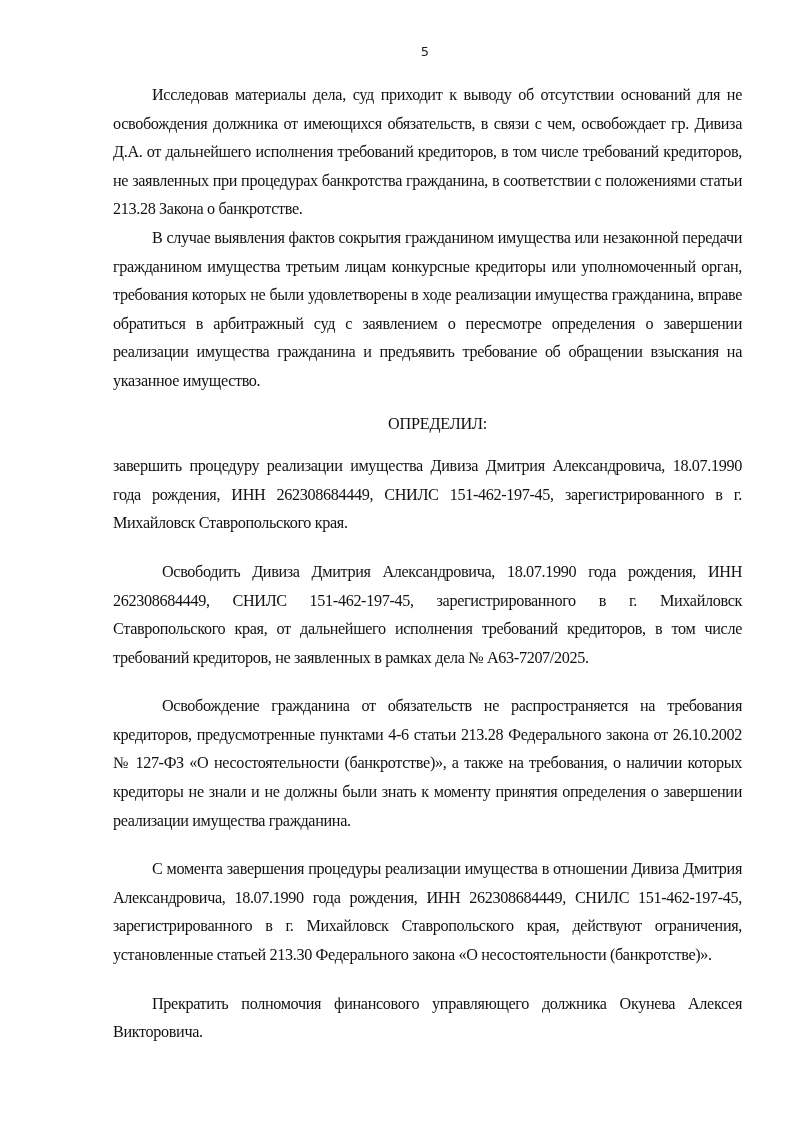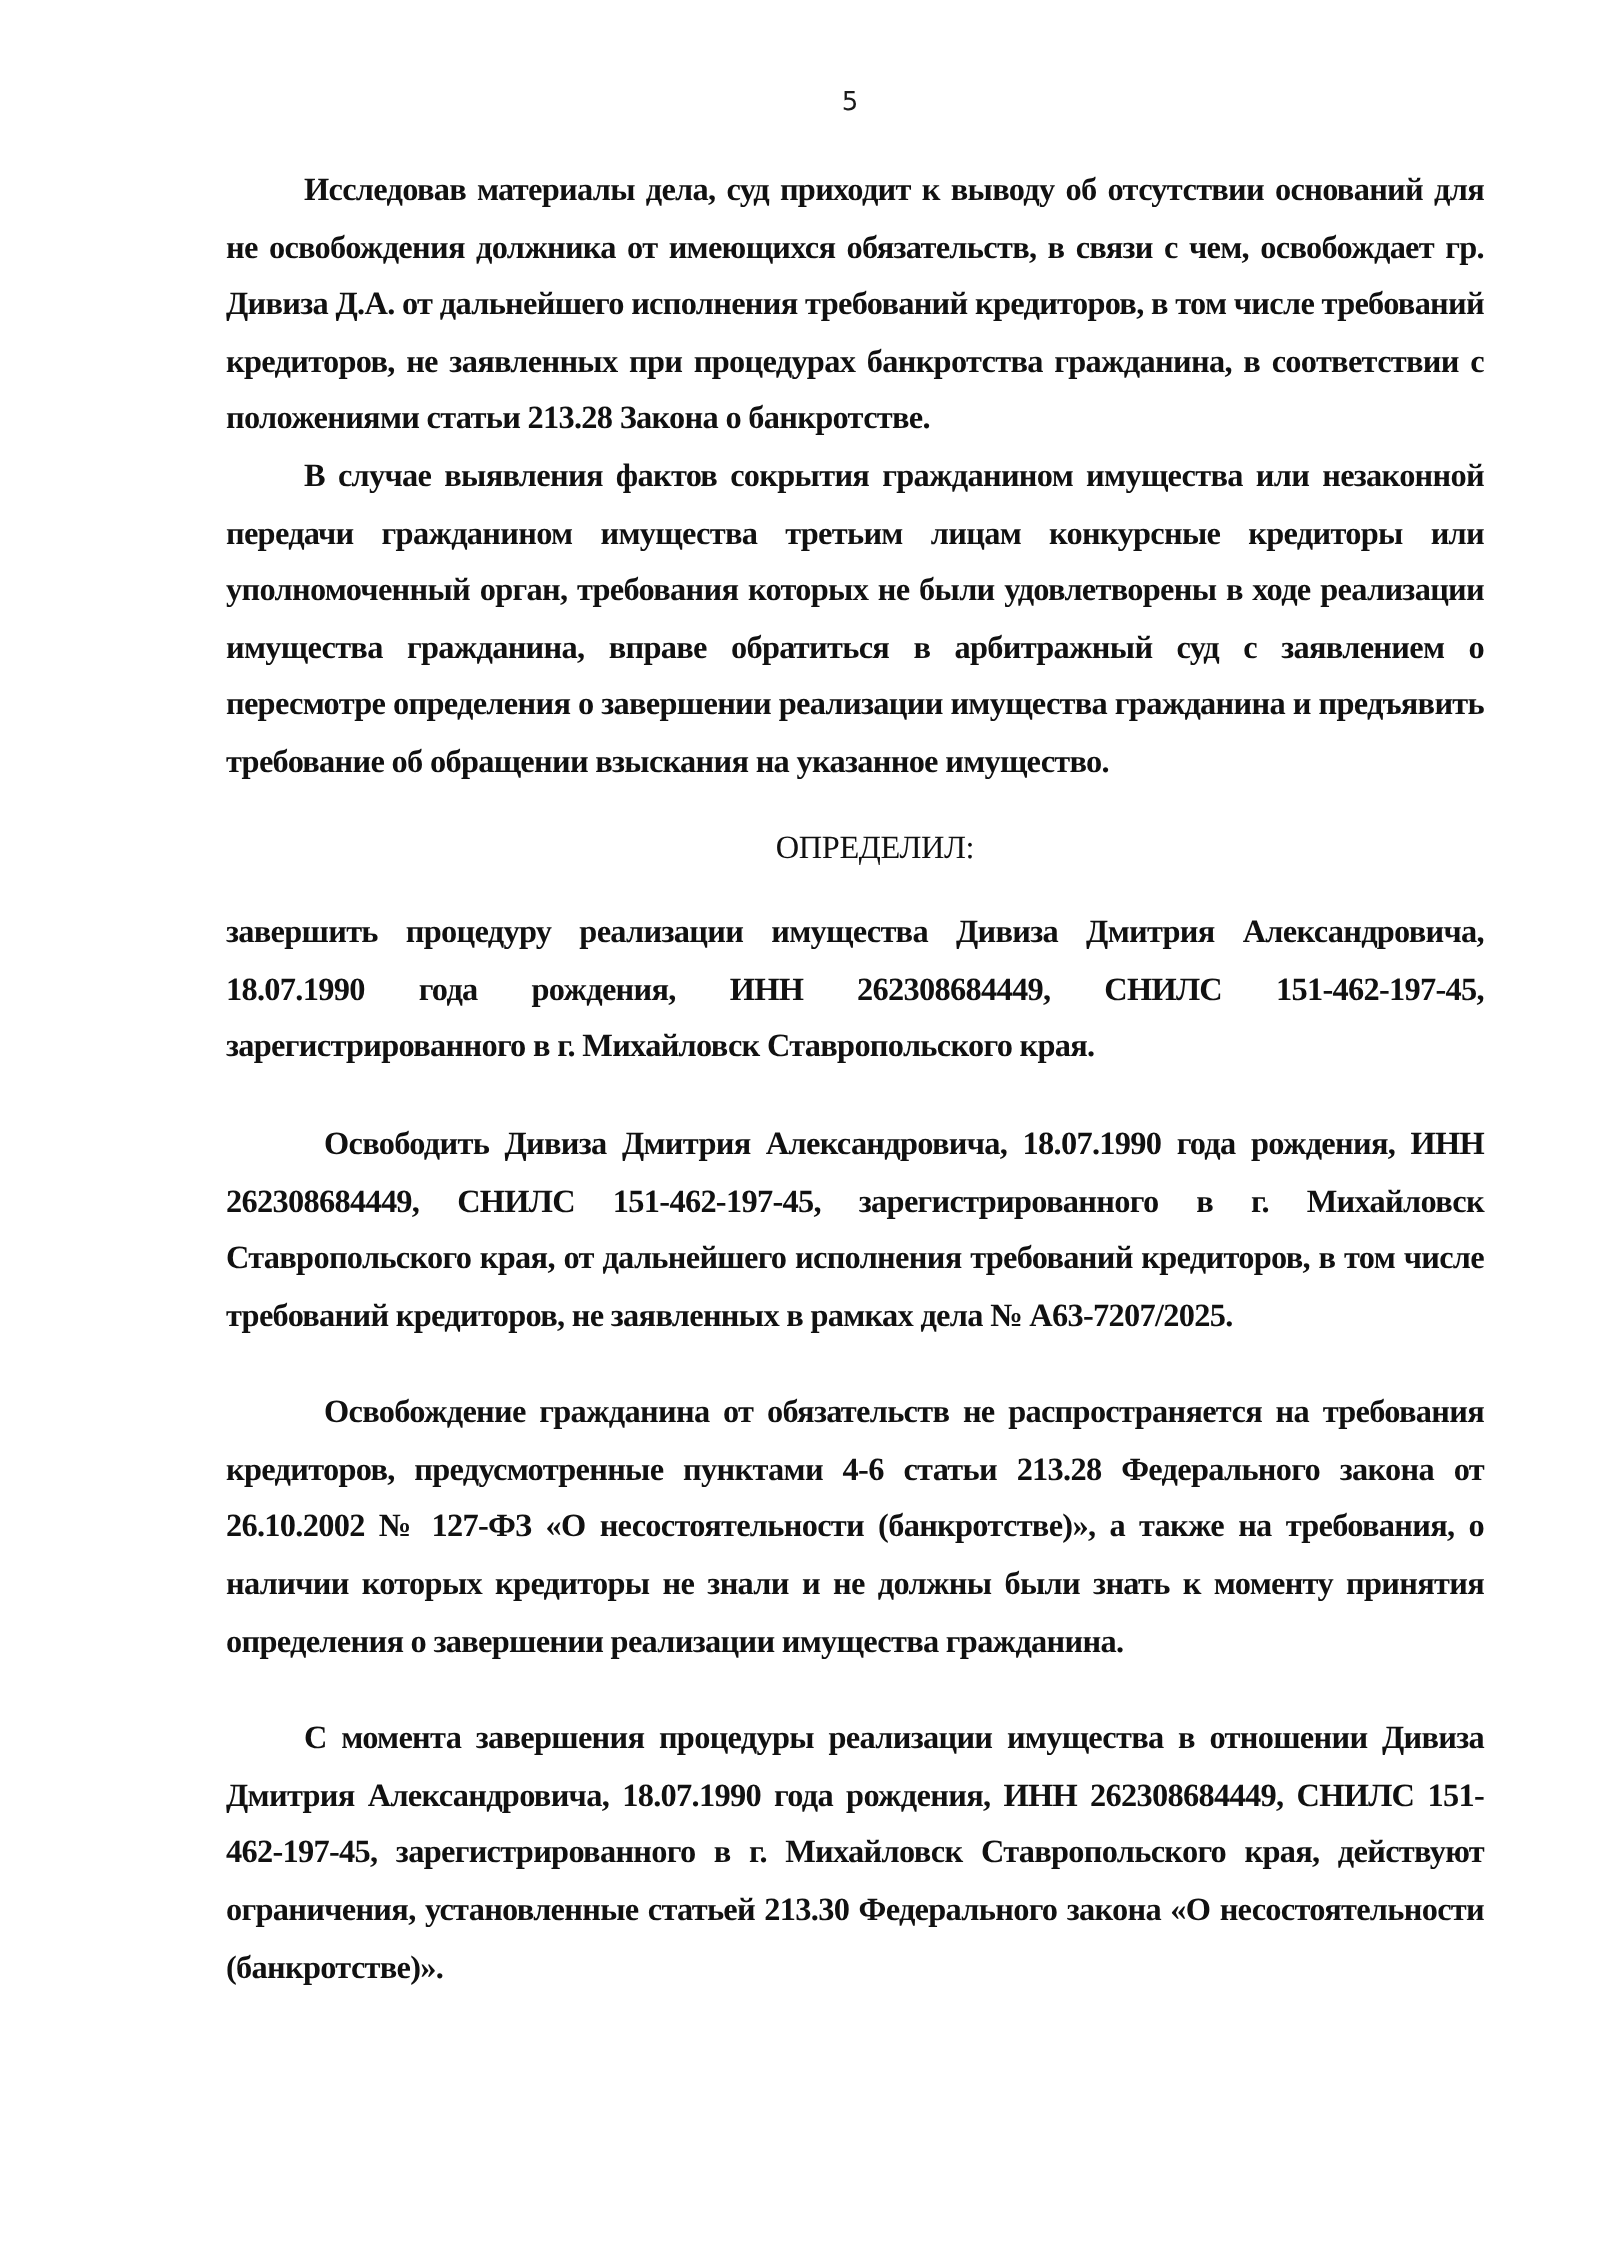--- a/index.html
+++ b/index.html
@@ -41,21 +41,20 @@
       font-size: 16.2px;
       line-height: 28.6px;
       color: #111111;
     }
     .para {
       margin: 0;
       text-align: justify;
       text-indent: 39px;
       letter-spacing: -0.35px;
       word-spacing: 0px;
-      font-weight: bold;
     }
     .para.no-indent { text-indent: 0; }
     .para.indent-lg { text-indent: 49px; }
     .para.gap-before { margin-top: 20px; }
     .heading {
       margin: 14px;
       text-align: center;
       letter-spacing: -0.2px;
       padding-left: 20px;
     }
@@ -69,14 +68,15 @@
   <div class="body-text">
     <p class="para">Исследовав материалы дела, суд приходит к выводу об отсутствии оснований для не освобождения должника от имеющихся обязательств, в связи с чем, освобождает гр. Дивиза Д.А. от дальнейшего исполнения требований кредиторов, в том числе требований кредиторов, не заявленных при процедурах банкротства гражданина, в соответствии с положениями статьи 213.28 Закона о банкротстве.</p>
     <p class="para">В случае выявления фактов сокрытия гражданином имущества или незаконной передачи гражданином имущества третьим лицам конкурсные кредиторы или уполномоченный орган, требования которых не были удовлетворены в ходе реализации имущества гражданина, вправе обратиться в арбитражный суд с заявлением о пересмотре определения о завершении реализации имущества гражданина и предъявить требование об обращении взыскания на указанное имущество.</p>
 
     <p class="heading">ОПРЕДЕЛИЛ:</p>
 
     <p class="para no-indent">завершить процедуру реализации имущества Дивиза Дмитрия Александровича, 18.07.1990 года рождения, ИНН 262308684449, СНИЛС 151-462-197-45, зарегистрированного в г. Михайловск Ставропольского края.</p>
     <p class="para indent-lg gap-before">Освободить Дивиза Дмитрия Александровича, 18.07.1990 года рождения, ИНН 262308684449, СНИЛС 151-462-197-45, зарегистрированного в г. Михайловск Ставропольского края, от дальнейшего исполнения требований кредиторов, в том числе требований кредиторов, не заявленных в рамках дела № А63-7207/2025.</p>
     <p class="para indent-lg gap-before">Освобождение гражданина от обязательств не распространяется на требования кредиторов, предусмотренные пунктами 4-6 статьи 213.28 Федерального закона от 26.10.2002 № 127-ФЗ «О несостоятельности (банкротстве)», а также на требования, о наличии которых кредиторы не знали и не должны были знать к моменту принятия определения о завершении реализации имущества гражданина.</p>
     <p class="para gap-before">С момента завершения процедуры реализации имущества в отношении Дивиза Дмитрия Александровича, 18.07.1990 года рождения, ИНН 262308684449, СНИЛС 151-462-197-45, зарегистрированного в г. Михайловск Ставропольского края, действуют ограничения, установленные статьей 213.30 Федерального закона «О несостоятельности (банкротстве)».</p>
+    <p class="para gap-before">Прекратить полномочия финансового управляющего должника Окунева Алексея Викторовича.</p>
   </div>
 </div>
 
 </body></html>

